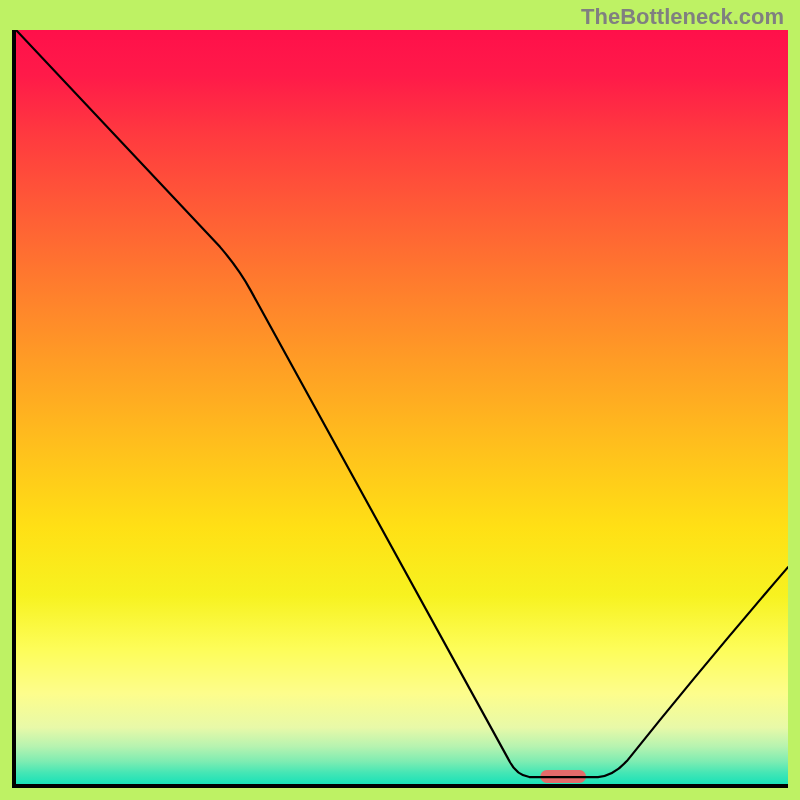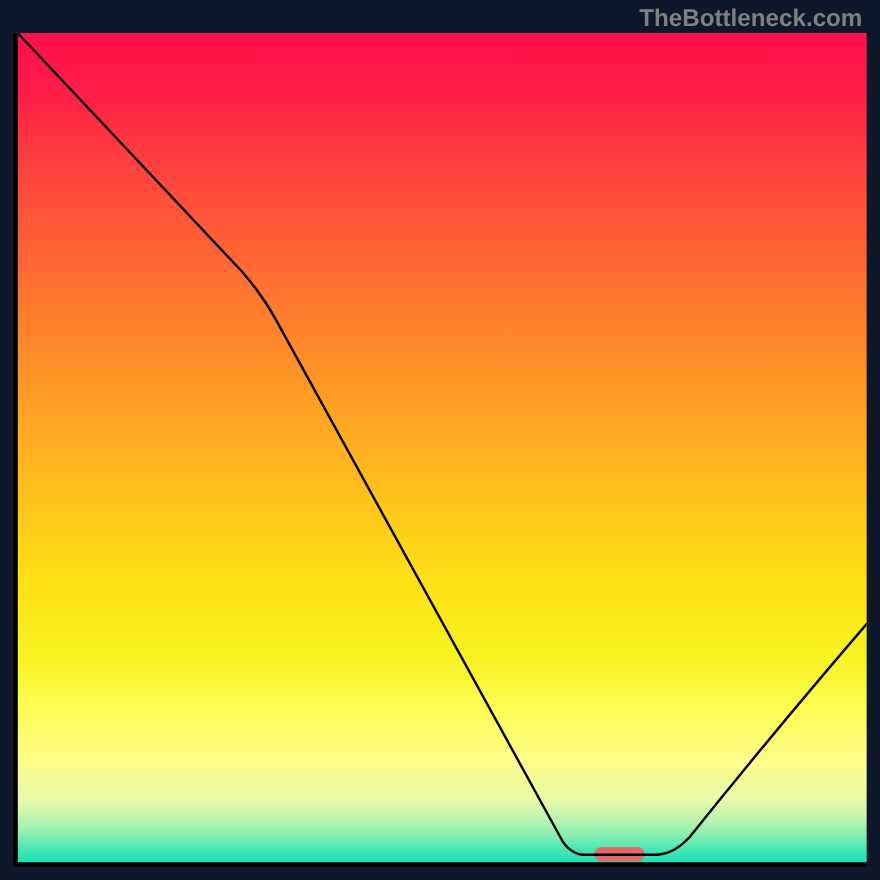--- a/index.html
+++ b/index.html
@@ -1,21 +1,21 @@
 <!DOCTYPE html>
 <html><head>
 <meta charset="utf-8">
 <style>
   * { margin: 0; padding: 0; box-sizing: border-box; }
   html, body { width: 800px; height: 800px; background: #fff; }
   .container {
     width: 800px;
     height: 800px;
     position: relative;
-    background: #0f172a;
+    background: #bef264;
     padding-left: 16px;
   }
   .watermark {
     position: absolute;
     top: 4px;
     right: 16px;
     font-family: Arial, sans-serif;
     font-size: 22px;
     font-weight: bold;
     color: #808080;

